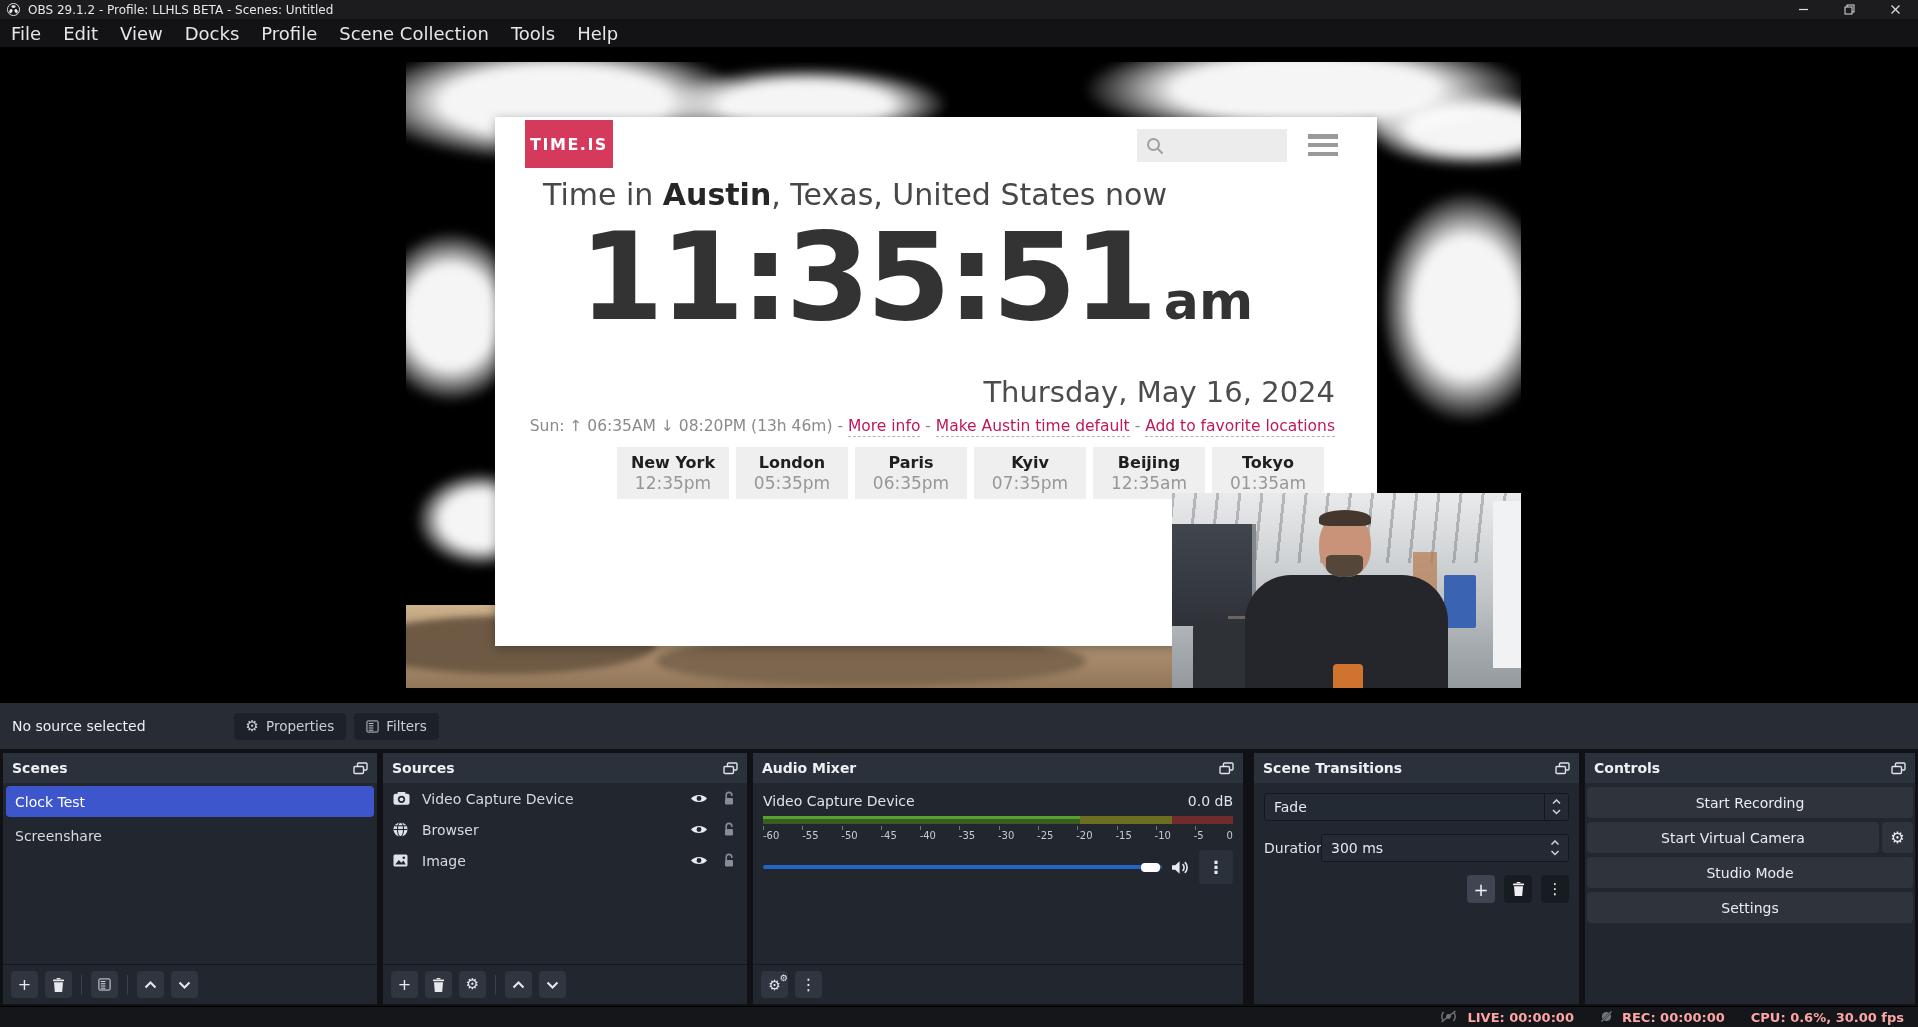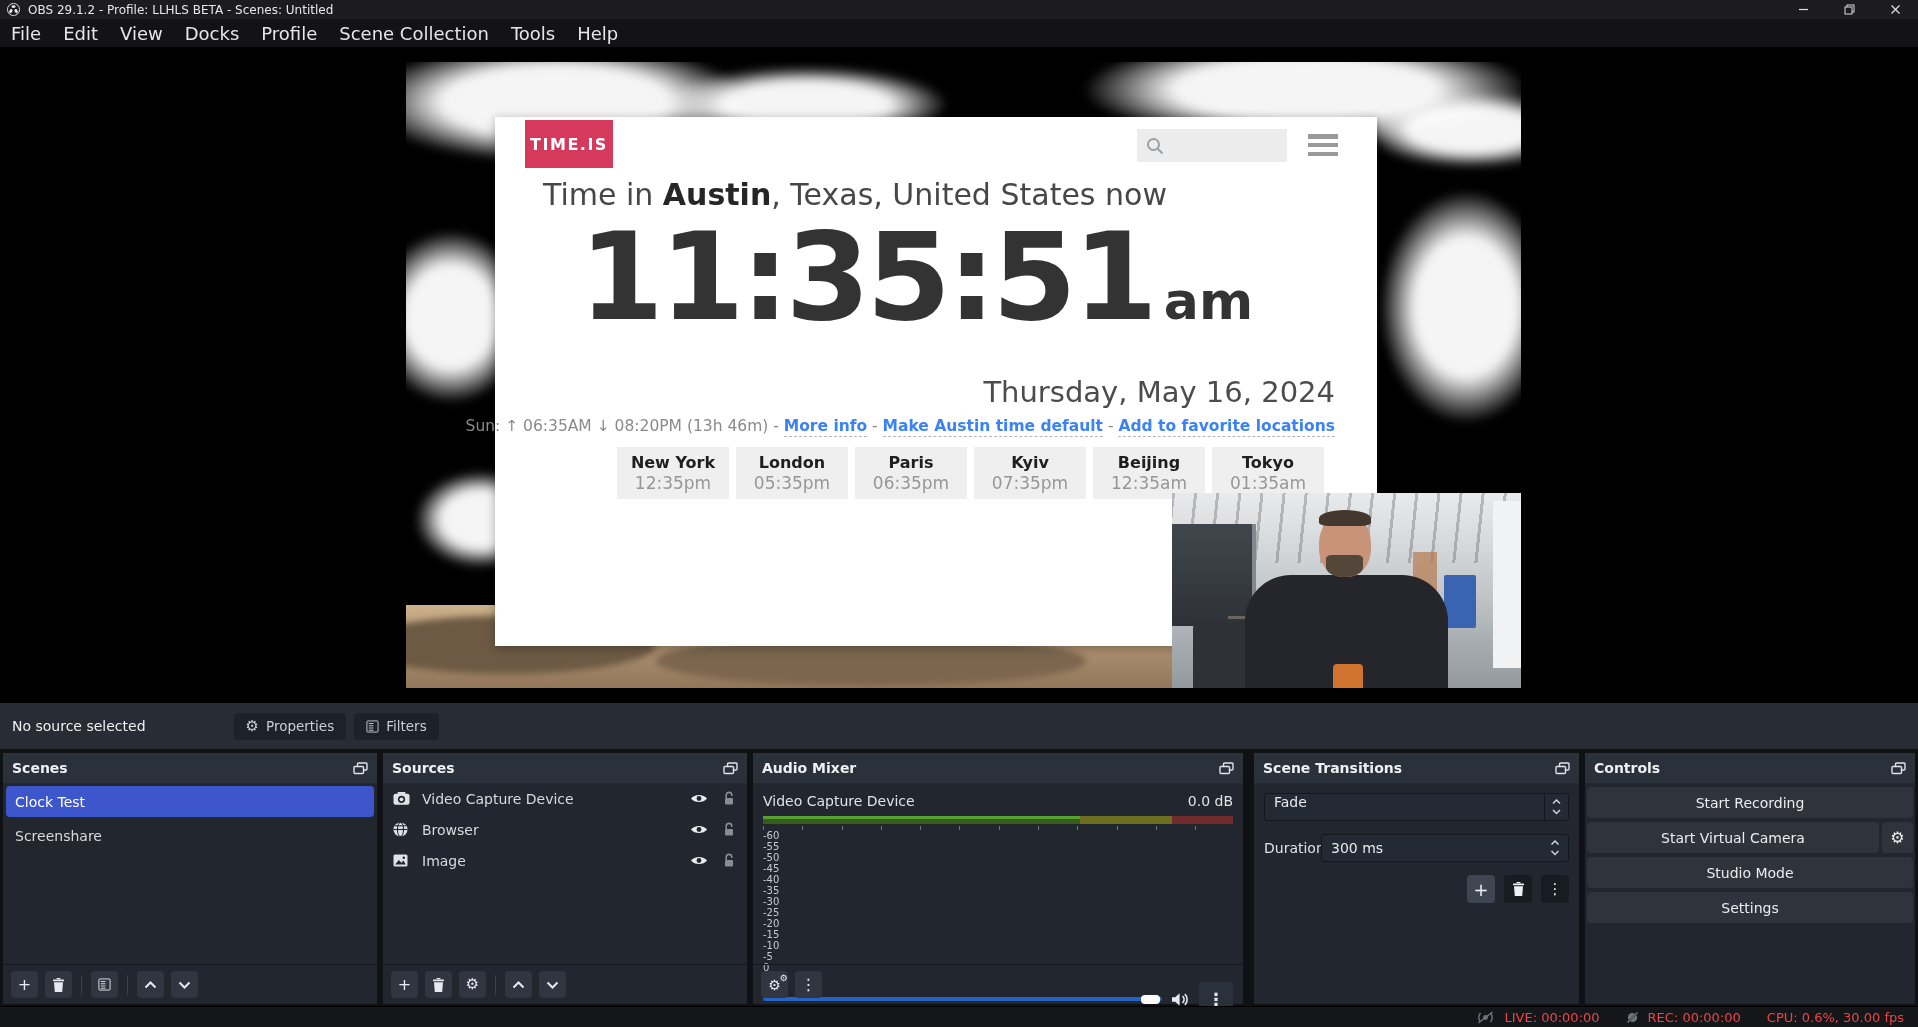--- a/index.html
+++ b/index.html
@@ -40,21 +40,21 @@
     display:flex; flex-direction:column; justify-content:space-between; }
   #page .burger i { display:block; height:4.5px; background:#9a9a9a; }
   #page .heading { position:absolute; left:48px; top:60px; font-size:30px; color:#474747; }
   #page .heading b { color:#262626; font-weight:800; }
   #page .clock-row { position:absolute; left:0; right:40px; top:96px; display:flex;
     justify-content:center; align-items:flex-end; }
   #page .clock-time { font-size:122px; font-weight:800; color:#333; letter-spacing:-4px; line-height:1.05; }
   #page .clock-ampm { font-size:52px; font-weight:700; color:#333; margin-left:10px; padding-bottom:10px; }
   #page .date { position:absolute; right:42px; top:258px; font-size:29px; color:#4c4c4c; }
   #page .sun-line { position:absolute; right:42px; top:300px; font-size:15.5px; color:#8a8a8a; white-space:nowrap; }
-  #page .sun-line .lnk { color:#3b82f6; border-bottom:1px dashed #b5b5b5; padding-bottom:1px;font-weight:bold; }
+  #page .sun-line .lnk { color:#be185d; border-bottom:1px dashed #b5b5b5; padding-bottom:1px; }
   #page .cities { position:absolute; left:14px; right:0; top:330px; display:flex; justify-content:center;
     gap:7px; padding-left:55px; }
   .city { width:112px; height:52px; background:#efefef; display:flex; flex-direction:column;
     align-items:center; justify-content:center; }
   .city .cname { font-size:16px; font-weight:bold; color:#1f1f1f; }
   .city .ctime { font-size:17px; color:#979797; margin-top:1px; }
 
   
   #webcam { position:absolute; left:766px; top:431px; width:349px; height:195px; overflow:hidden;
     background:linear-gradient(180deg,#e9eaeb 0%,#d3d6d8 30%,#bfc3c6 55%,#a6abaf 78%,#94999d 100%); }
@@ -116,33 +116,33 @@
   .lock { color:#878d96; display:flex; }
 
   
   .mix-row1 { margin:10px 10px 0; display:flex; justify-content:space-between;
     font-size:14px; color:#dfe3e8; }
   .meter { margin:7px 10px 0; height:8px; position:relative;
     background:linear-gradient(to right,#3a5c20 0 67.5%,#6e6e22 67.5% 87%,#702b2c 87% 100%); }
   .meter::before { content:""; position:absolute; left:0; top:0; height:3px; width:67.5%; background:#55a130; }
   .tickmarks { margin:2px 10px 0; height:4px;
     background:repeating-linear-gradient(to right,#707680 0 1px,transparent 1px 39.3px); }
-  .ticks { margin:0 10px; display:flex; justify-content:space-between; font-size:10px; color:#c6cad1;flex-direction:column; }
+  .ticks { margin:0 10px; display:flex; justify-content:space-between; font-size:10px; color:#c6cad1; }
   .mix-row2 { margin:9px 10px 0; display:flex; align-items:center; gap:9px; }
   .vol-track { flex:1; height:4px; background:#2563c4; border-radius:2px; position:relative; }
   .vol-handle { position:absolute; right:2px; top:-2.5px; width:19px; height:9px; background:#fff; border-radius:4px; }
   .spk { color:#e7eaee; display:flex; }
   .dots-btn { width:34px; height:34px; background:#2b313b; border-radius:4px; color:#e6e9ee;
     display:flex; align-items:center; justify-content:center; font-size:17px; font-weight:bold; }
   .gears { position:relative; font-size:14px; line-height:1; }
   .gears small { position:absolute; font-size:9px; top:-4px; right:-7px; }
 
   
   .combo { margin:10px 10px 0; height:28px; background:#242a33; border:1px solid #14171d;
-    border-radius:3px; display:flex; align-items:flex-start; font-size:14px; color:#e6e9ee; padding-left:9px; }
+    border-radius:3px; display:flex; align-items:center; font-size:14px; color:#e6e9ee; padding-left:9px; }
   .combo .spin { margin-left:auto; width:24px; height:100%; border-left:1px solid #14171d;
     display:flex; flex-direction:column; align-items:center; justify-content:center; gap:4px; color:#cfd3d9; }
   .dur-row { margin:13px 10px 0; display:flex; align-items:center; font-size:14px; color:#dfe3e8; }
   .dur-row .dlabel { width:57px; }
   .spinbox { flex:1; height:28px; background:#242a33; border:1px solid #14171d; border-radius:3px;
     display:flex; align-items:center; padding:0 8px 0 9px; color:#e6e9ee; }
   .spinbox .arrows { margin-left:auto; display:flex; flex-direction:column; gap:4px; color:#cfd3d9; }
   .trans-btns { margin:13px 10px 0; display:flex; justify-content:flex-end; gap:9px; }
   .sq { width:28px; height:28px; border-radius:4px; display:flex; align-items:center;
     justify-content:center; color:#eef0f3; font-size:18px; }
@@ -155,21 +155,21 @@
     display:flex; align-items:center; justify-content:center; width:100%; }
   .ctrl-row { display:flex; gap:3px; }
   .ctrl-row .ctrl-btn { flex:1; }
   .ctrl-gear { width:31px; height:31px; background:#2f333c; border-radius:4px; color:#e9ecf1;
     display:flex; align-items:center; justify-content:center; font-size:16px; }
 
   
   #statusbar { position:absolute; left:0; top:1006px; width:1918px; height:21px; background:#14161a;
     border-top:1px solid #000; display:flex; align-items:center; justify-content:flex-end;
     gap:26px; padding-right:14px; color:#c8ccd2; font-size:13px; }
-  .stat-group { display:flex; align-items:center; gap:9px; color:#ef4444; }
+  .stat-group { display:flex; align-items:flex-start; gap:9px; color:#fca5a5;font-weight:bold; }
   .stat-ico { color:#70767e; display:flex; }
 </style>
 </head>
 <body>
 
 <div id="titlebar">
   <span class="app-logo">
     <svg width="13" height="13" viewBox="0 0 14 14">
         <circle cx="7" cy="7" r="6.5" fill="#17191d" stroke="#e9eaec" stroke-width="1"></circle>
         <g fill="#e9eaec">

